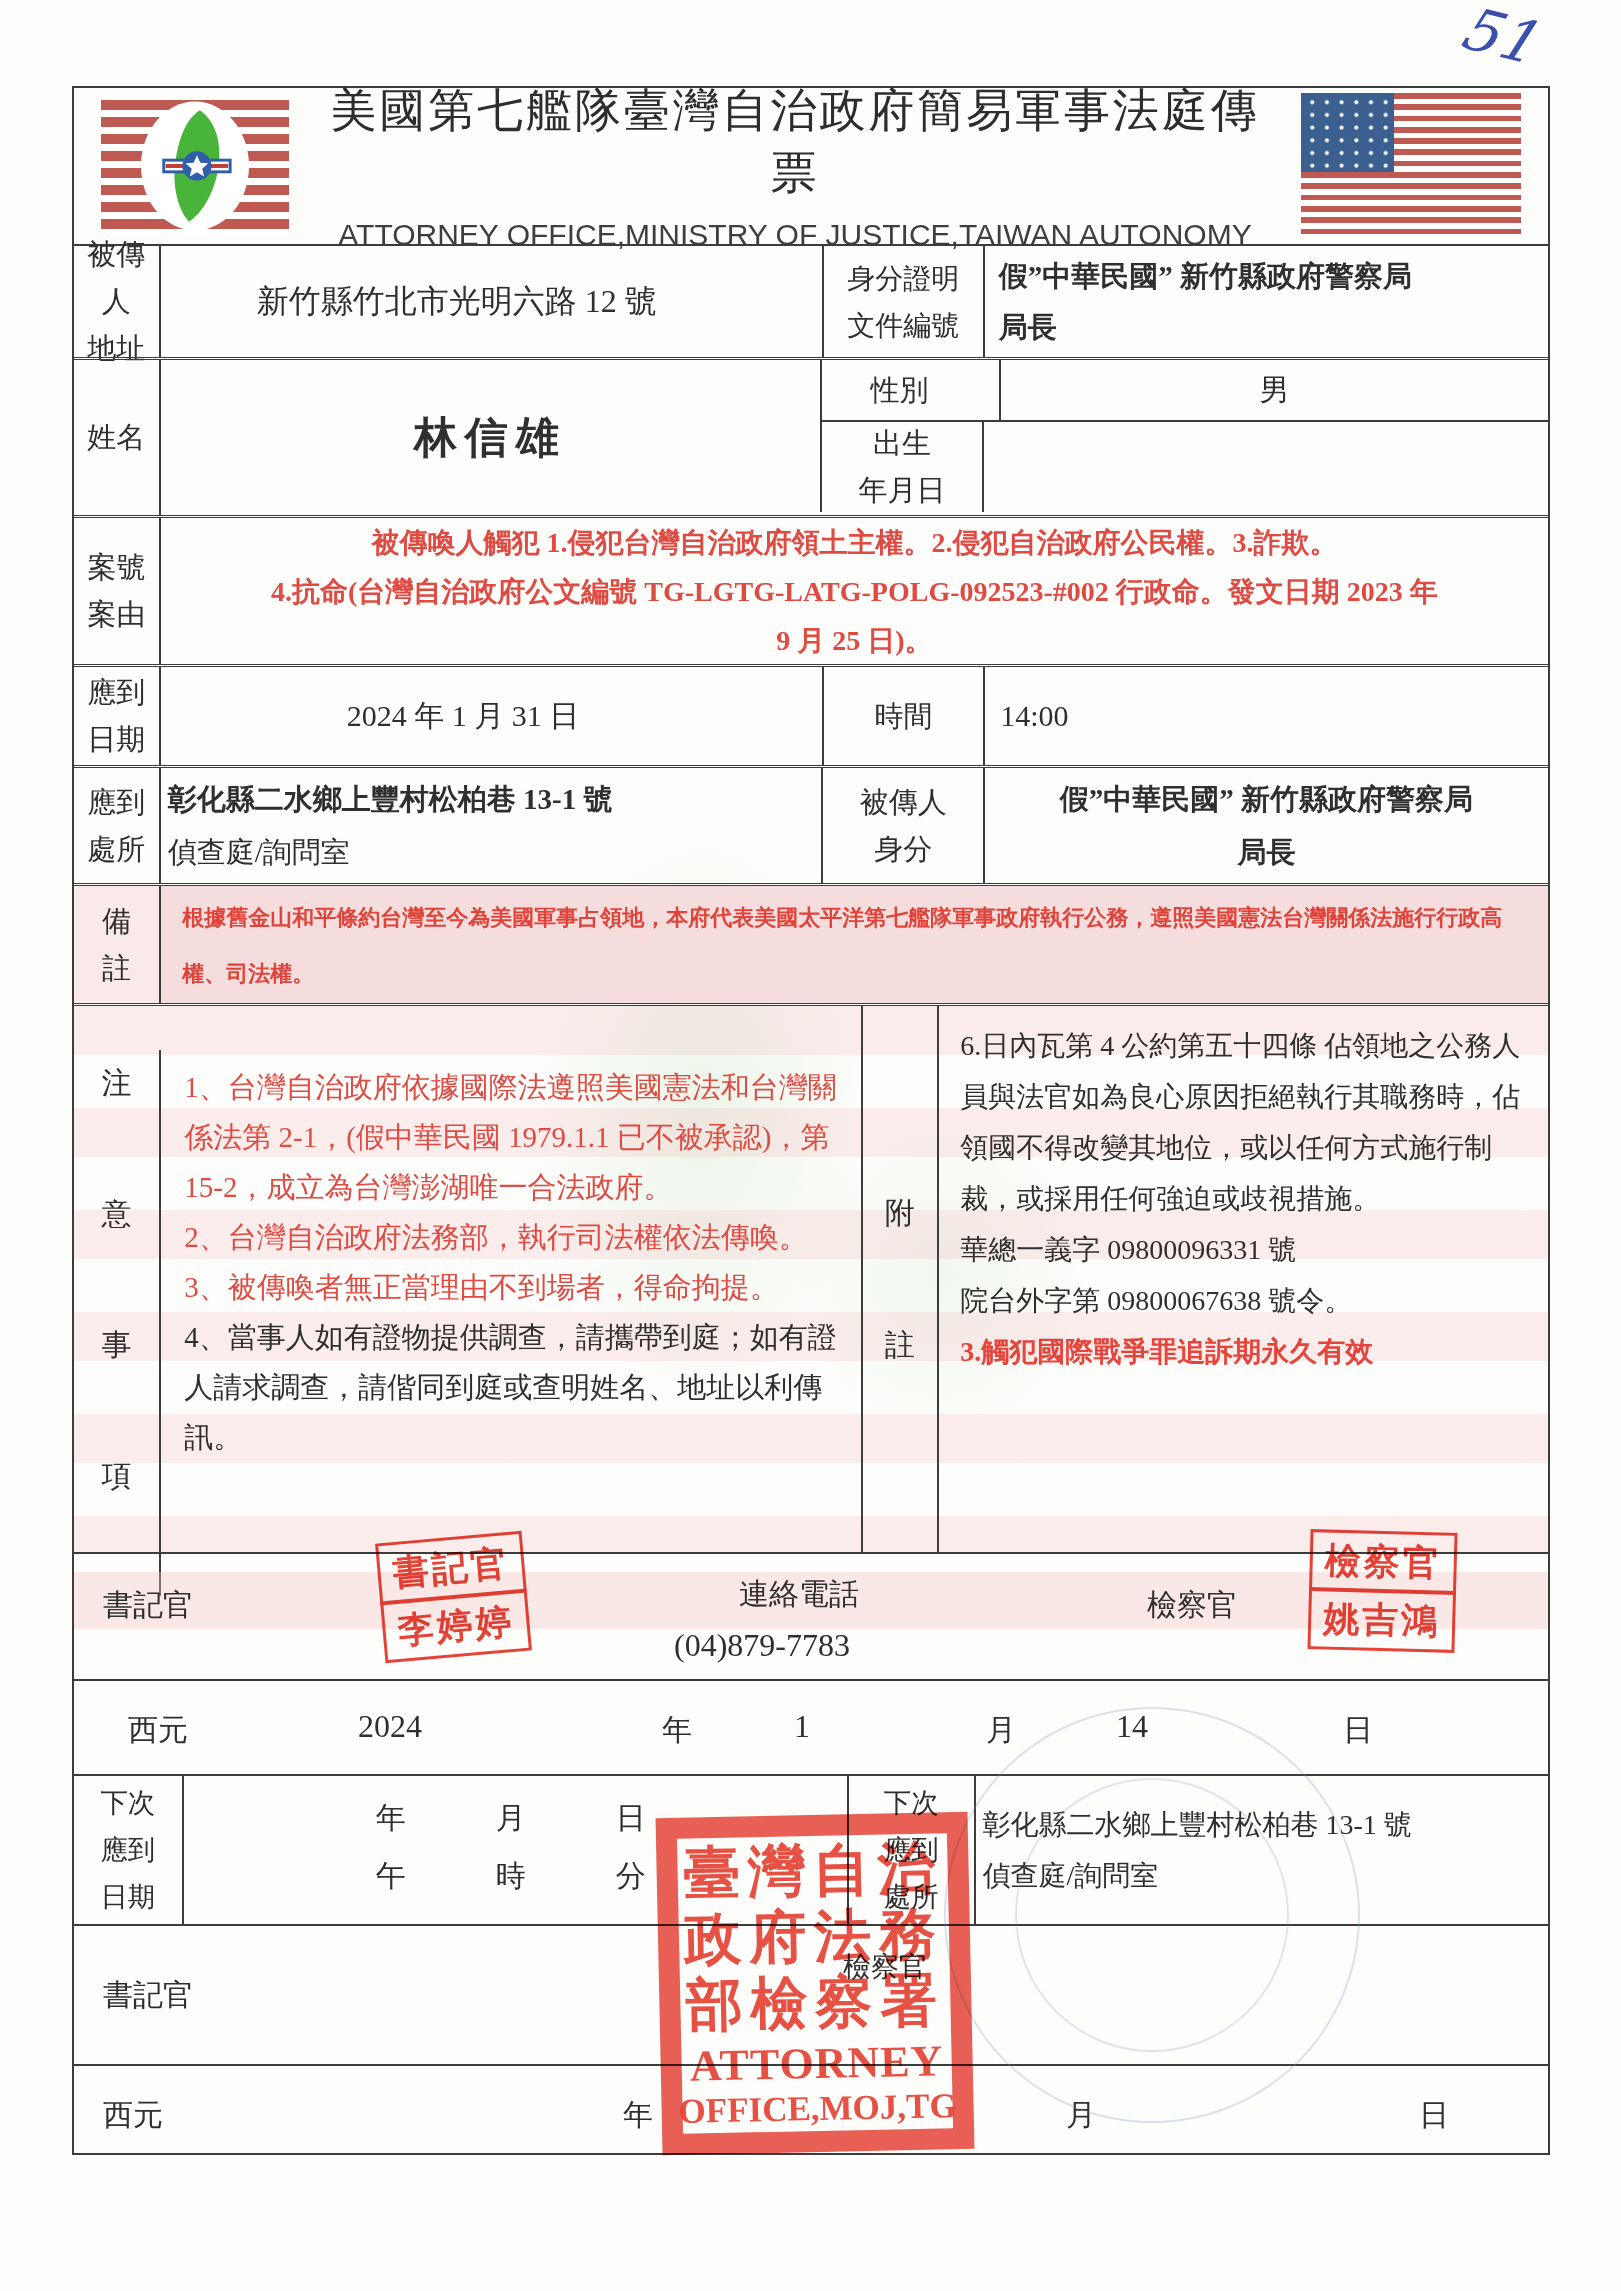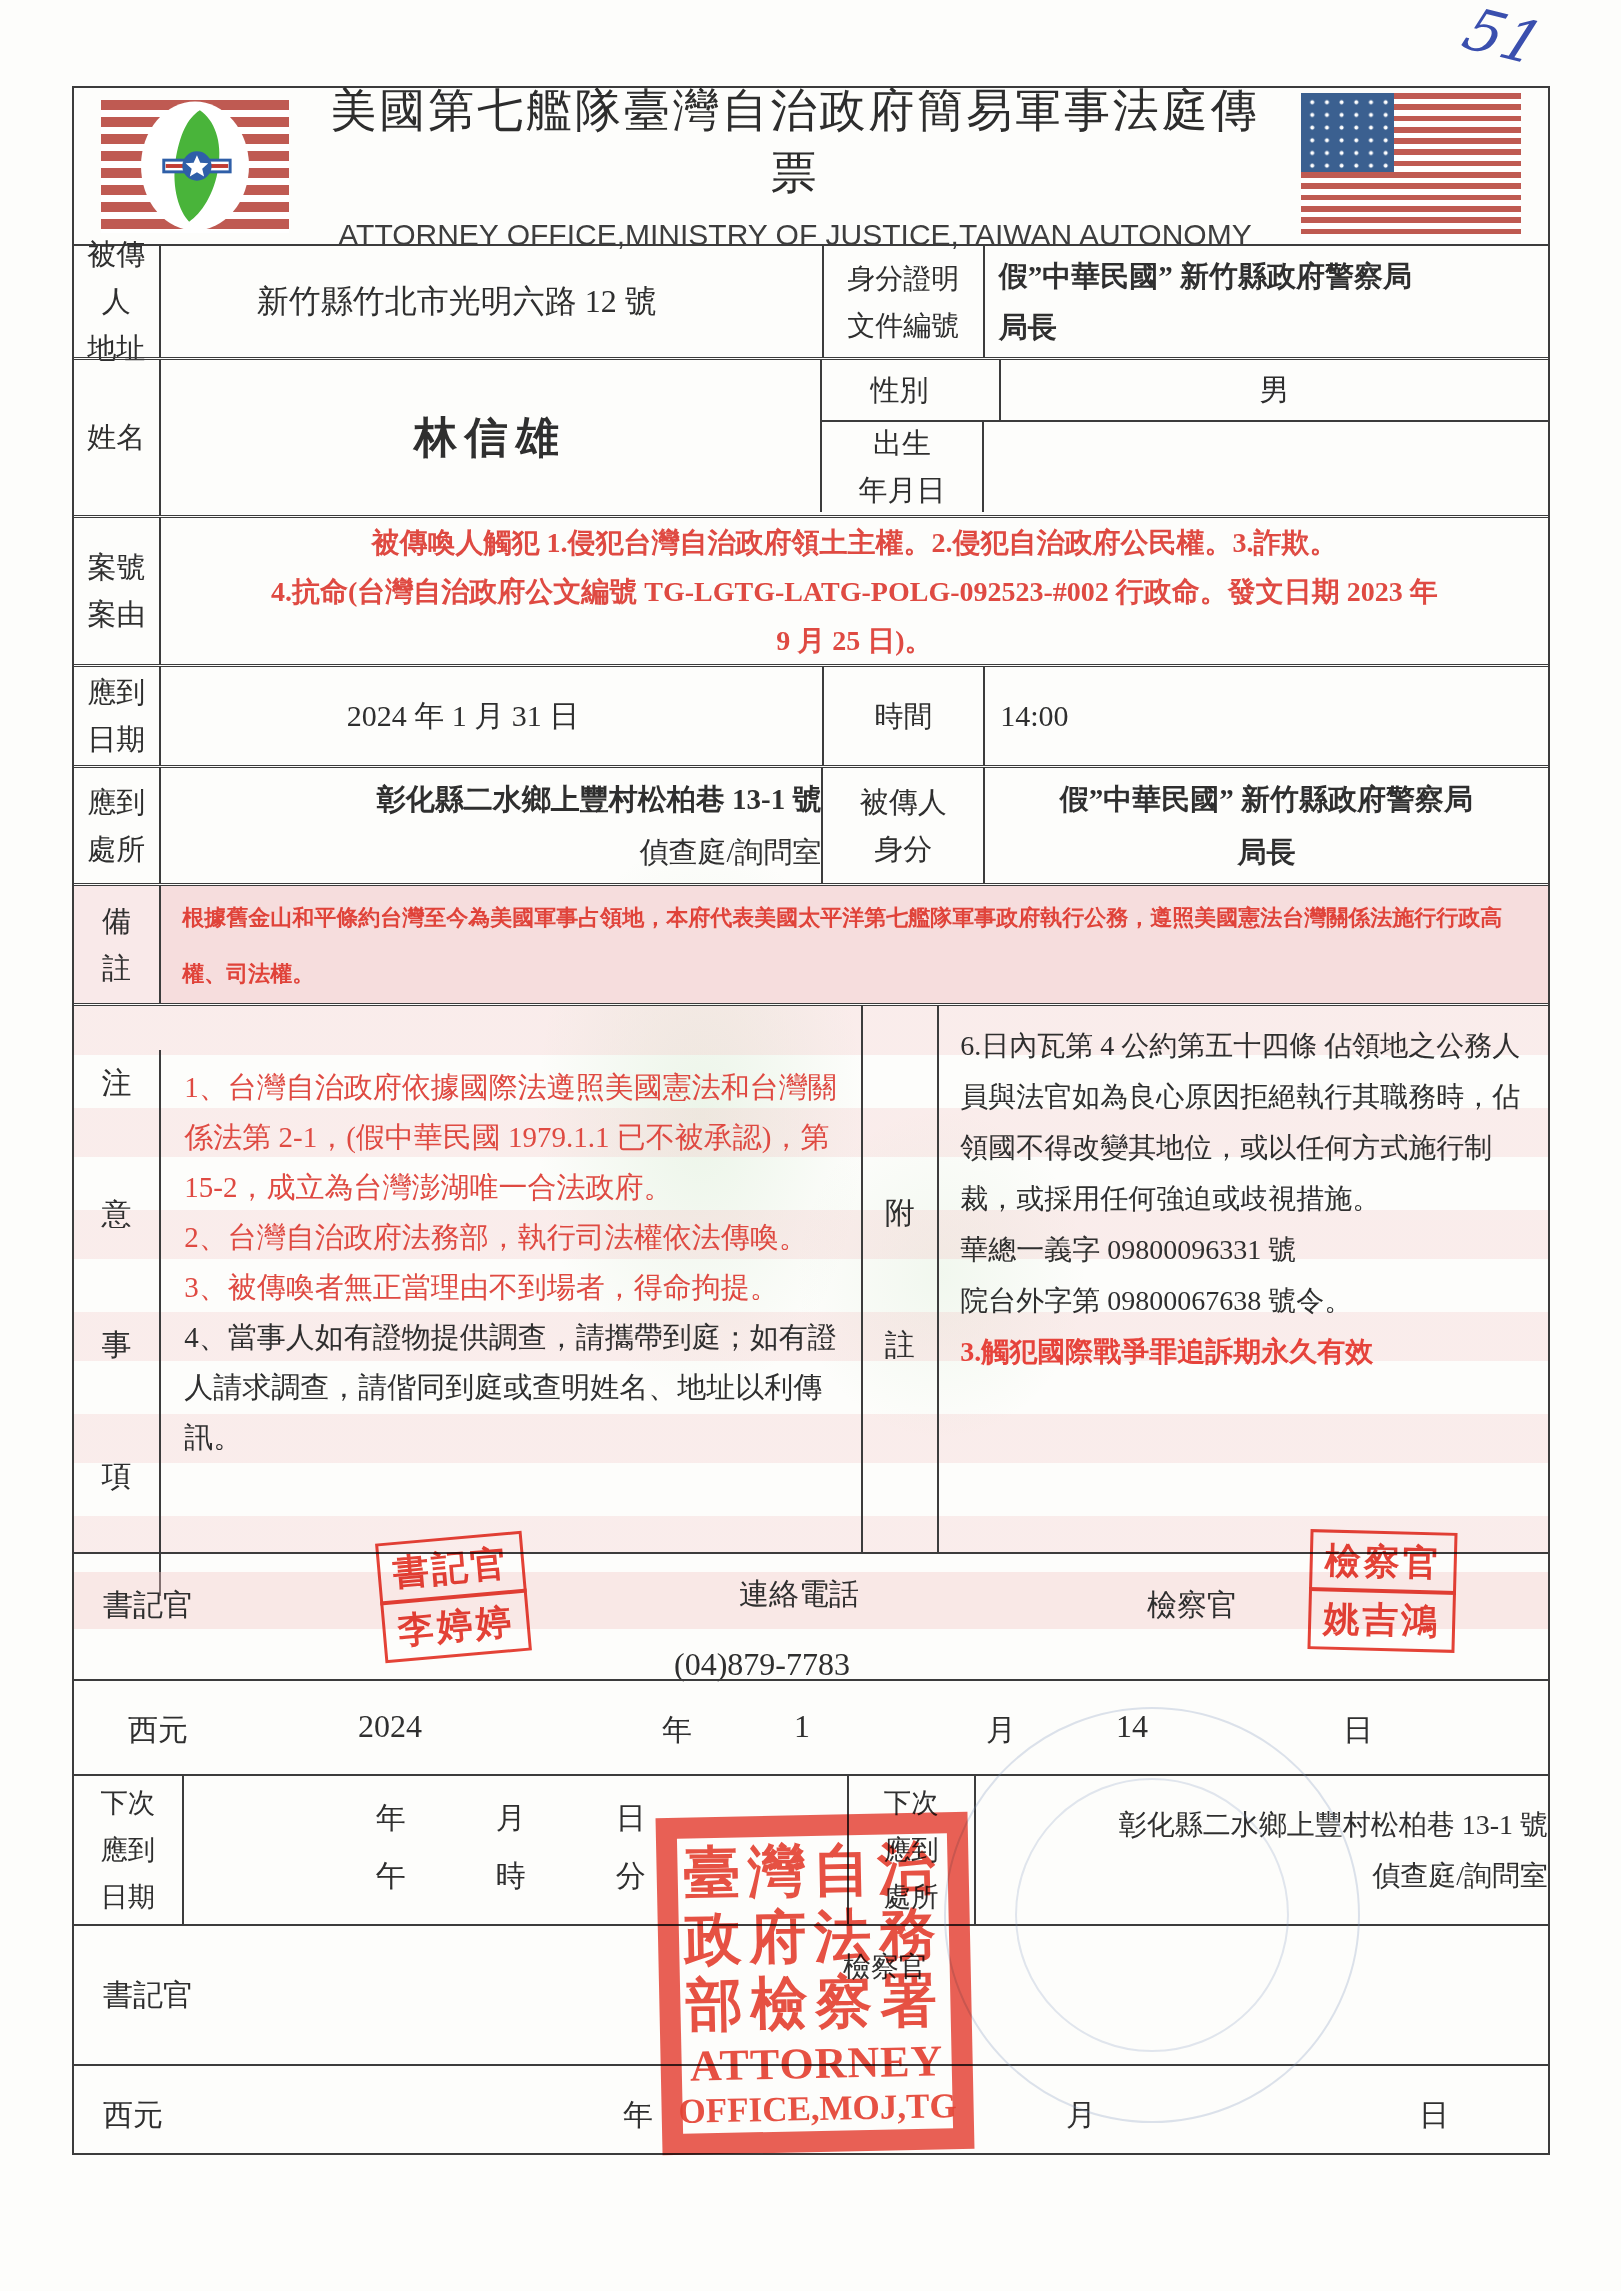--- a/index.html
+++ b/index.html
@@ -69,21 +69,21 @@
     background-image:radial-gradient(circle,#ffffff 1.6px,rgba(255,255,255,0) 2.4px);
     background-size:14.7px 12.7px;background-position:3.9px 2.9px;
   }
   
   .addr-val{font-size:32px;padding-left:96px;}
   .id-val{font-size:29px;line-height:51px;padding-left:13.7px;}
   .name-val{font-size:43px;font-weight:bold;letter-spacing:7.8px;}
   .case-lines{width:100%;text-align:center;font-size:28px;line-height:49px;font-weight:bold;color:var(--red-text);}
   .date-val{font-size:30px;padding-left:186px;}
   .time-val{font-size:30px;padding-left:15px;font-family:"Liberation Serif",serif;}
-  .place-val{width:100%;text-align:right;font-size:29px;line-height:53px;padding-left:7px;}
+  .place-val{width:100%;text-align:left;font-size:29px;line-height:53px;padding-left:7px;}
   .place-val .l1{font-weight:bold;}
   .identity-val{width:100%;text-align:center;font-size:29px;line-height:53px;font-weight:bold;}
   .remark-cell{background:var(--pink-bg);}
   .remark-lab{background:#f9e9e9;}
   .remark-txt{font-size:22px;line-height:56px;font-weight:bold;color:#e0433a;padding:3.9px 25.5px 0 21.6px;}
   
   .notice-lab{font-size:30px;line-height:131px;}
   .notice-left{padding:11.8px 19.6px 0 23.5px;font-size:29px;line-height:50px;}
   .notice-left p.red{color:var(--red-text);}
   .notice-right{padding:13.7px 15.7px 0 21.6px;font-size:28px;line-height:51px;}
@@ -257,21 +257,21 @@
       <p>6.日內瓦第 4 公約第五十四條 佔領地之公務人員與法官如為良心原因拒絕執行其職務時，佔領國不得改變其地位，或以任何方式施行制裁，或採用任何強迫或歧視措施。</p>
       <p>華總一義字 09800096331 號</p>
       <p>院台外字第 09800067638 號令。</p>
       <p class="redb">3.觸犯國際戰爭罪追訴期永久有效</p>
     </div>
   </div>
 
   <div class="row clerk-band" style="height:127px;">
     <span class="abs" style="left:29px;top:31px;">書記官</span>
     <span class="abs" style="left:665px;top:19.6px;">連絡電話</span>
-    <span class="abs" style="left:600px;top:73px;font-size:32px;margin-top:19px;">(04)879-7783</span>
+    <span class="abs" style="left:600px;top:73px;font-size:32px;">(04)879-7783</span>
     <span class="abs" style="left:1073px;top:31px;">檢察官</span>
   </div>
 
   <div class="row" style="height:95px;">
     <span class="abs" style="left:54px;top:29px;">西元</span>
     <span class="abs" style="left:284px;top:27.4px;font-size:32px;">2024</span>
     <span class="abs" style="left:588px;top:29px;">年</span>
     <span class="abs" style="left:720px;top:27.4px;font-size:32px;">1</span>
     <span class="abs" style="left:912px;top:29px;">月</span>
     <span class="abs" style="left:1042px;top:27.4px;font-size:32px;">14</span>

